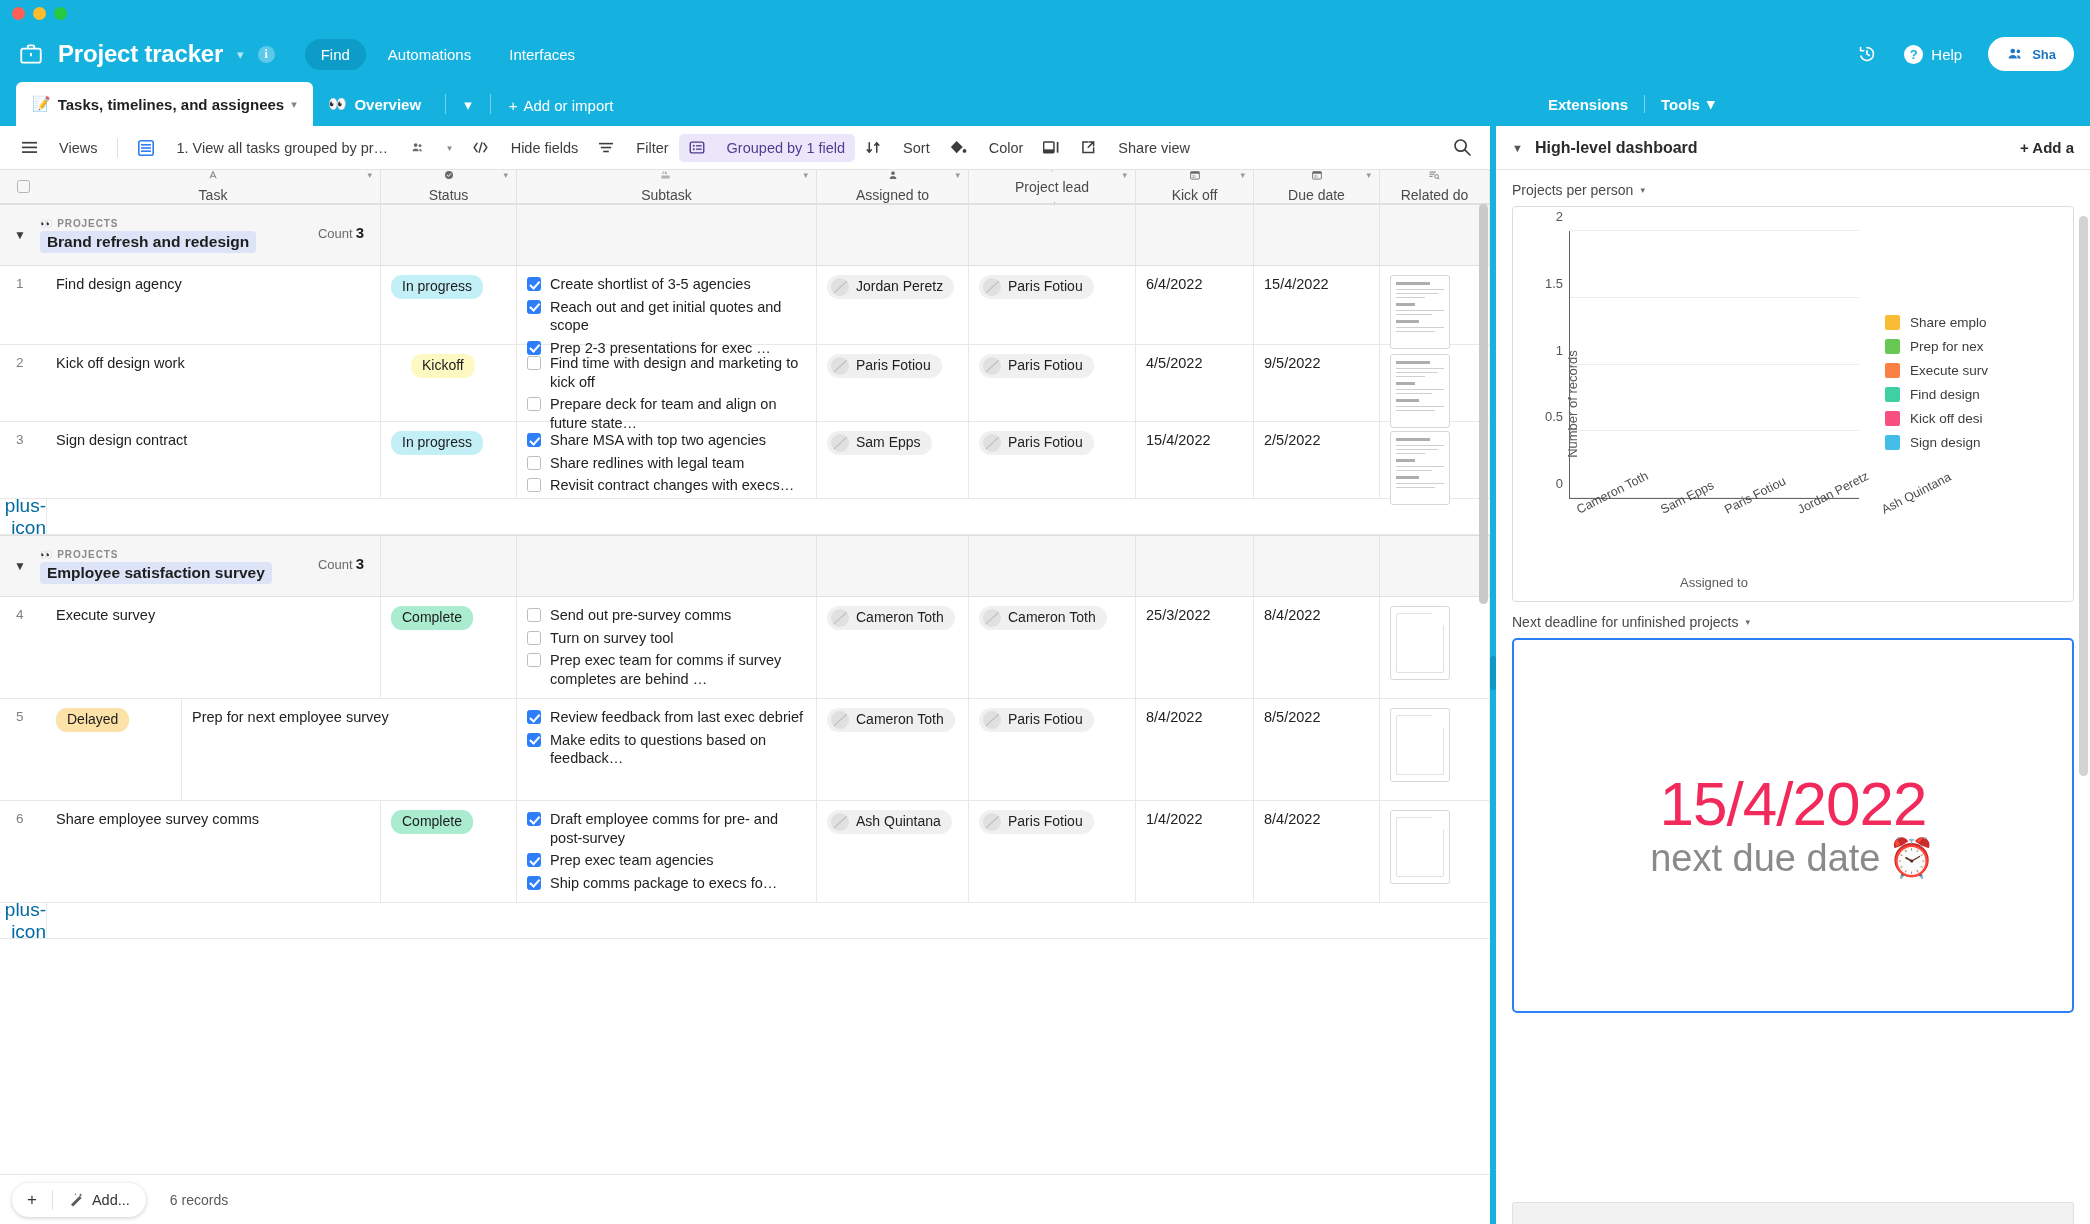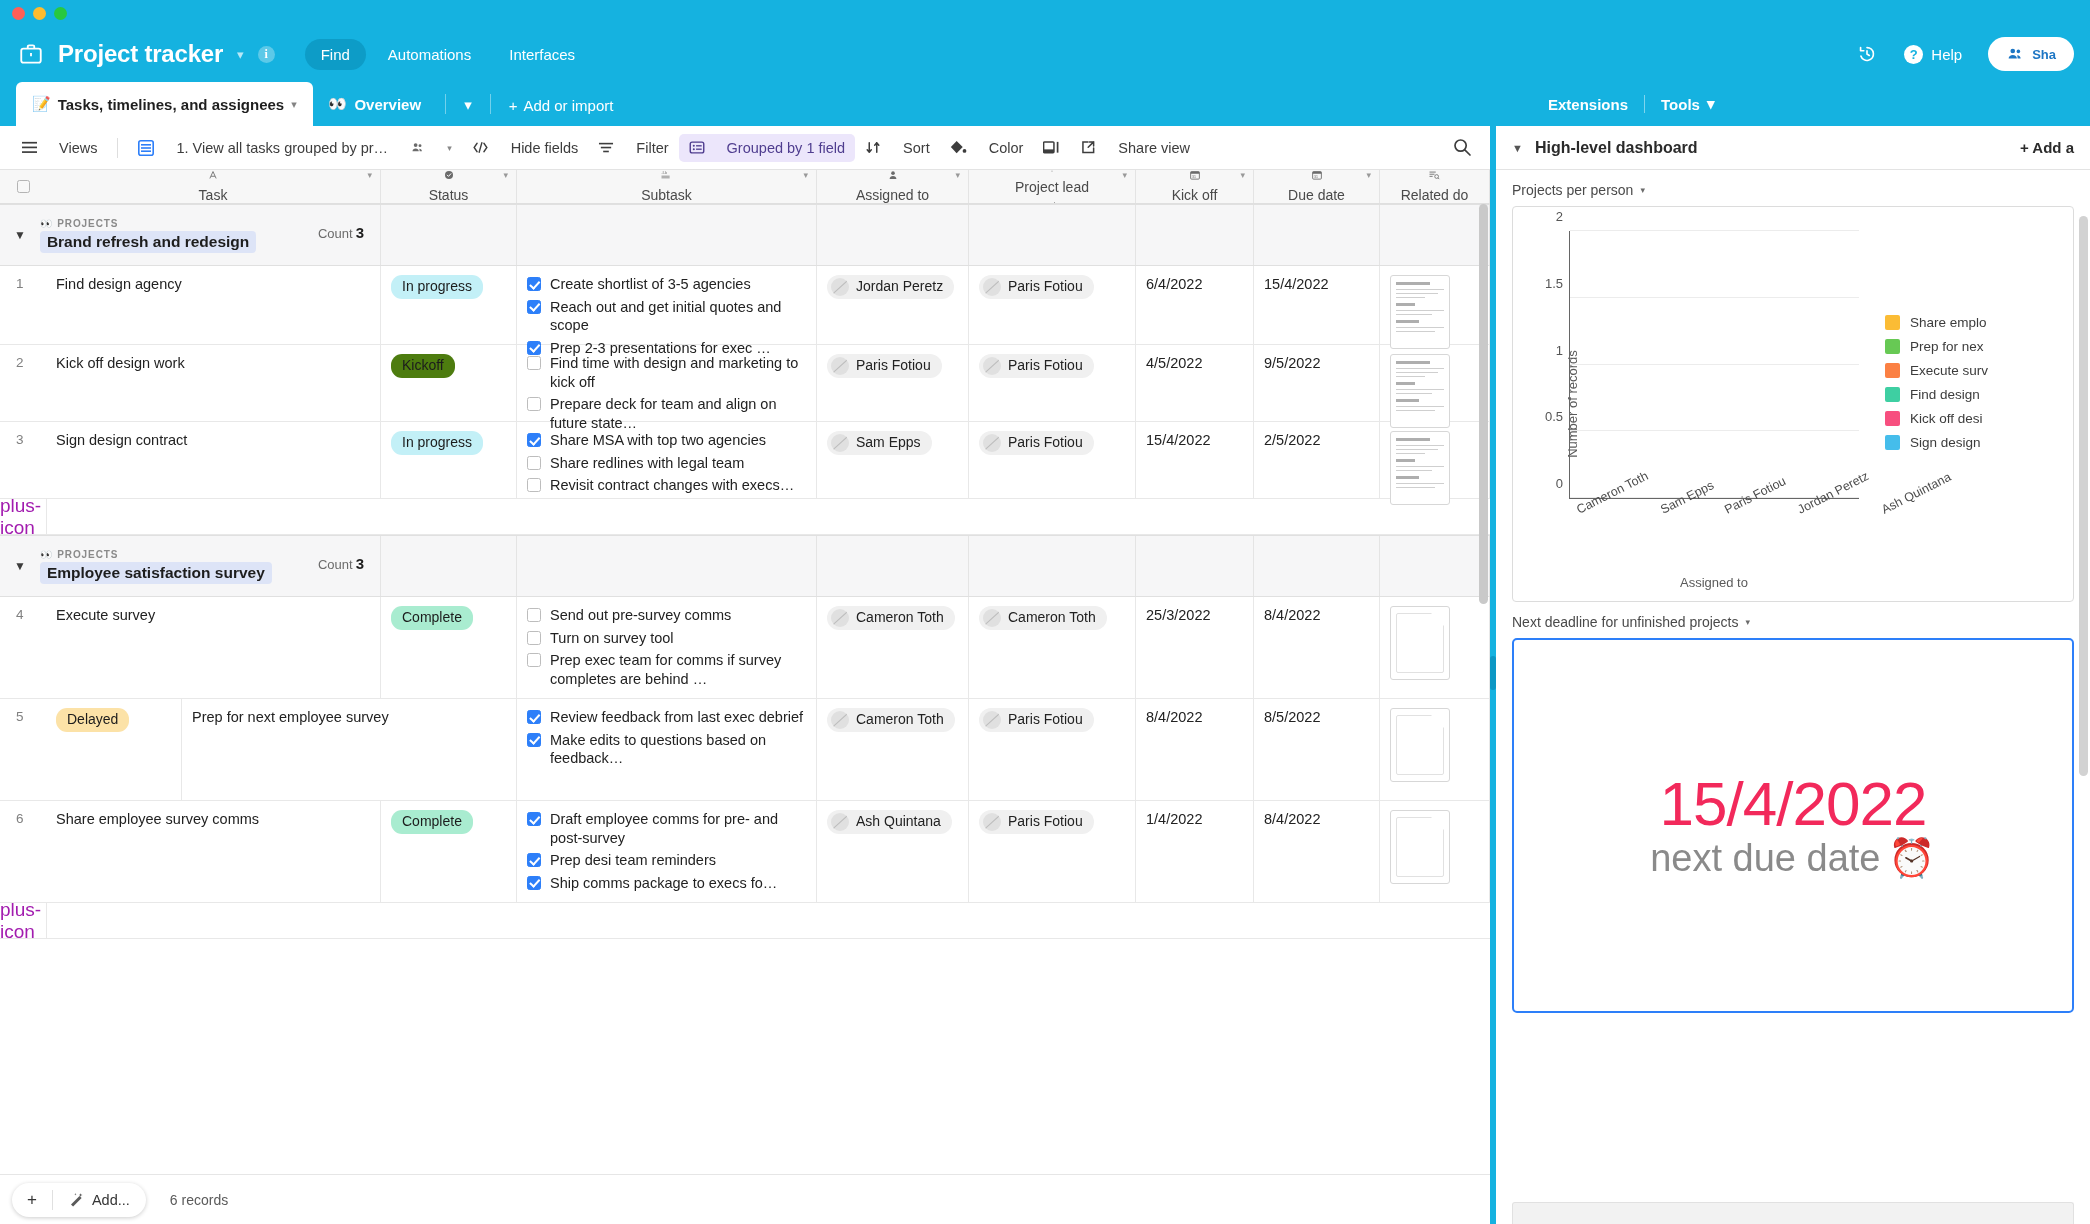--- a/index.html
+++ b/index.html
@@ -161,21 +161,21 @@
   .cell {
     padding: 9px 10px; border-right: 1px solid #e8e8e8;
     font-size: 14.5px; color: #222; line-height: 1.28;
   }
   .cell.num { color: #808080; font-size: 13.5px; text-align: left; padding-left: 16px; border-right: none; }
   .pillbadge {
     display: inline-block; border-radius: 11px; padding: 3px 11px;
     font-size: 14px; color: #1c1c1c;
   }
   .st-inprogress { background: #c3f0f7; }
-  .st-kickoff    { background: #4d7c0f; }
+  .st-kickoff    { background: #fef9c3; margin-left: 20px; }
   .st-complete   { background: #a9ecd0; }
   .st-delayed    { background: #fce2a7; }
   .subitem { display: flex; align-items: flex-start; gap: 9px; margin-bottom: 4px; }
   .sub-cb {
     width: 14px; height: 14px; border-radius: 2.5px; flex: none; margin-top: 2px;
     border: 1.6px solid #bdbdbd; background: #fff;
   }
   .sub-cb.on { background: #2d7ff9; border-color: #2d7ff9; position: relative; }
   .sub-cb.on::after {
     content: ""; position: absolute; left: 3.6px; top: 0.6px;
@@ -206,21 +206,21 @@
     position: relative;
   }
   .docthumb.blank .pg::after {
     content:""; position: absolute; right: -1px; top: -1px;
     border-left: 13px solid transparent; border-top: 13px solid #fff;
   }
   .addrow {
     display: flex; height: 36px; align-items: center;
     border-bottom: 1px solid #e8e8e8; background: #fff;
   }
-  .addrow .plus { width: 46px; text-align: left; color: #a21caf; font-size: 19px; }
+  .addrow .plus { width: 46px; text-align: right; color: #0369a1; font-size: 19px; }
   .addrow .rest { flex: 1; border-left: 1px solid #e8e8e8; height: 100%; }
 
   .vscroll {
     position: absolute; right: 2px; top: 0; width: 9px; height: 400px;
     background: #c9c9c9; border-radius: 5px;
   }
   .hscroll {
     position: absolute; left: 380px; bottom: 2px; height: 8px; width: 540px;
     background: #cfcfcf; border-radius: 4px;
   }
@@ -833,21 +833,21 @@
           <div class="cell c-status">
             <span class="pillbadge st-complete">Complete</span>
           </div>
           <div class="cell c-sub">
             <div class="subitem">
                 <span class="sub-cb on"></span>
                 <span>Draft employee comms for pre- and post-survey</span>
               </div>
             <div class="subitem">
                 <span class="sub-cb on"></span>
-                <span>Prep desi team reminders</span>
+                <span>Prep exec team agencies</span>
               </div>
             <div class="subitem">
                 <span class="sub-cb on"></span>
                 <span>Ship comms package to execs fo…</span>
               </div>
           </div>
           <div class="cell c-assn">
             <span class="person">
                 <span class="avatar"></span>
                 <span>Ash Quintana</span>

